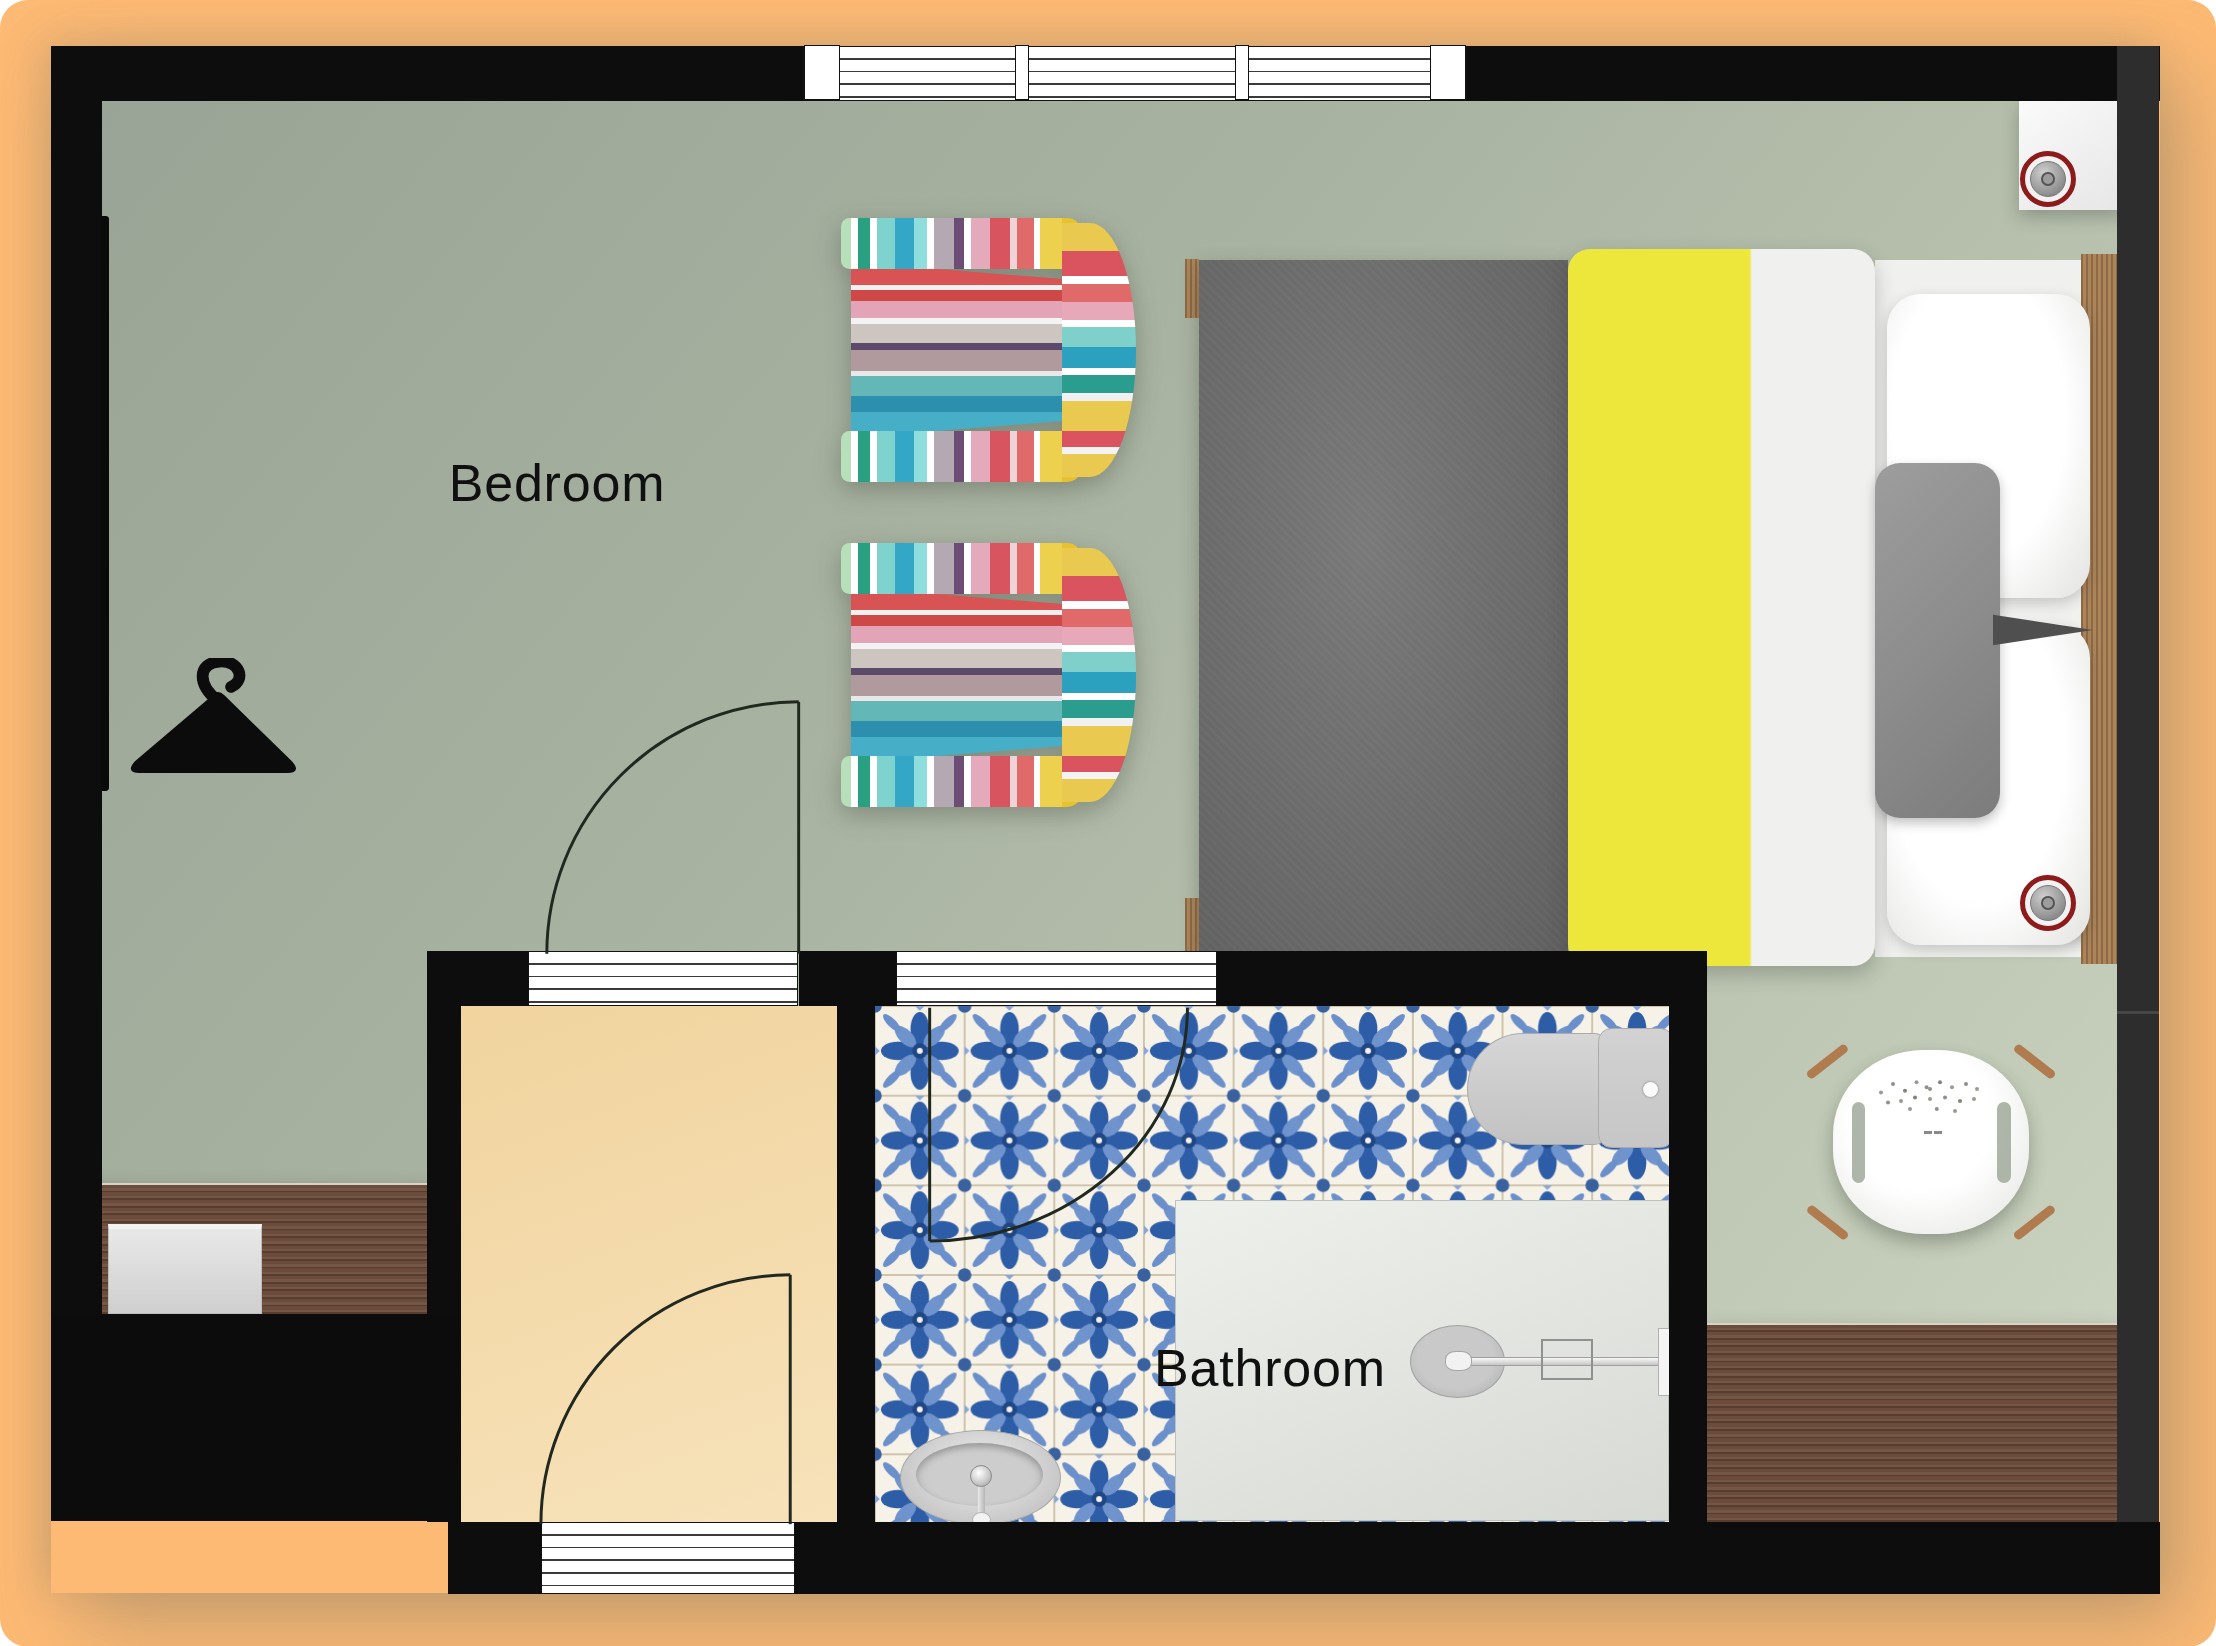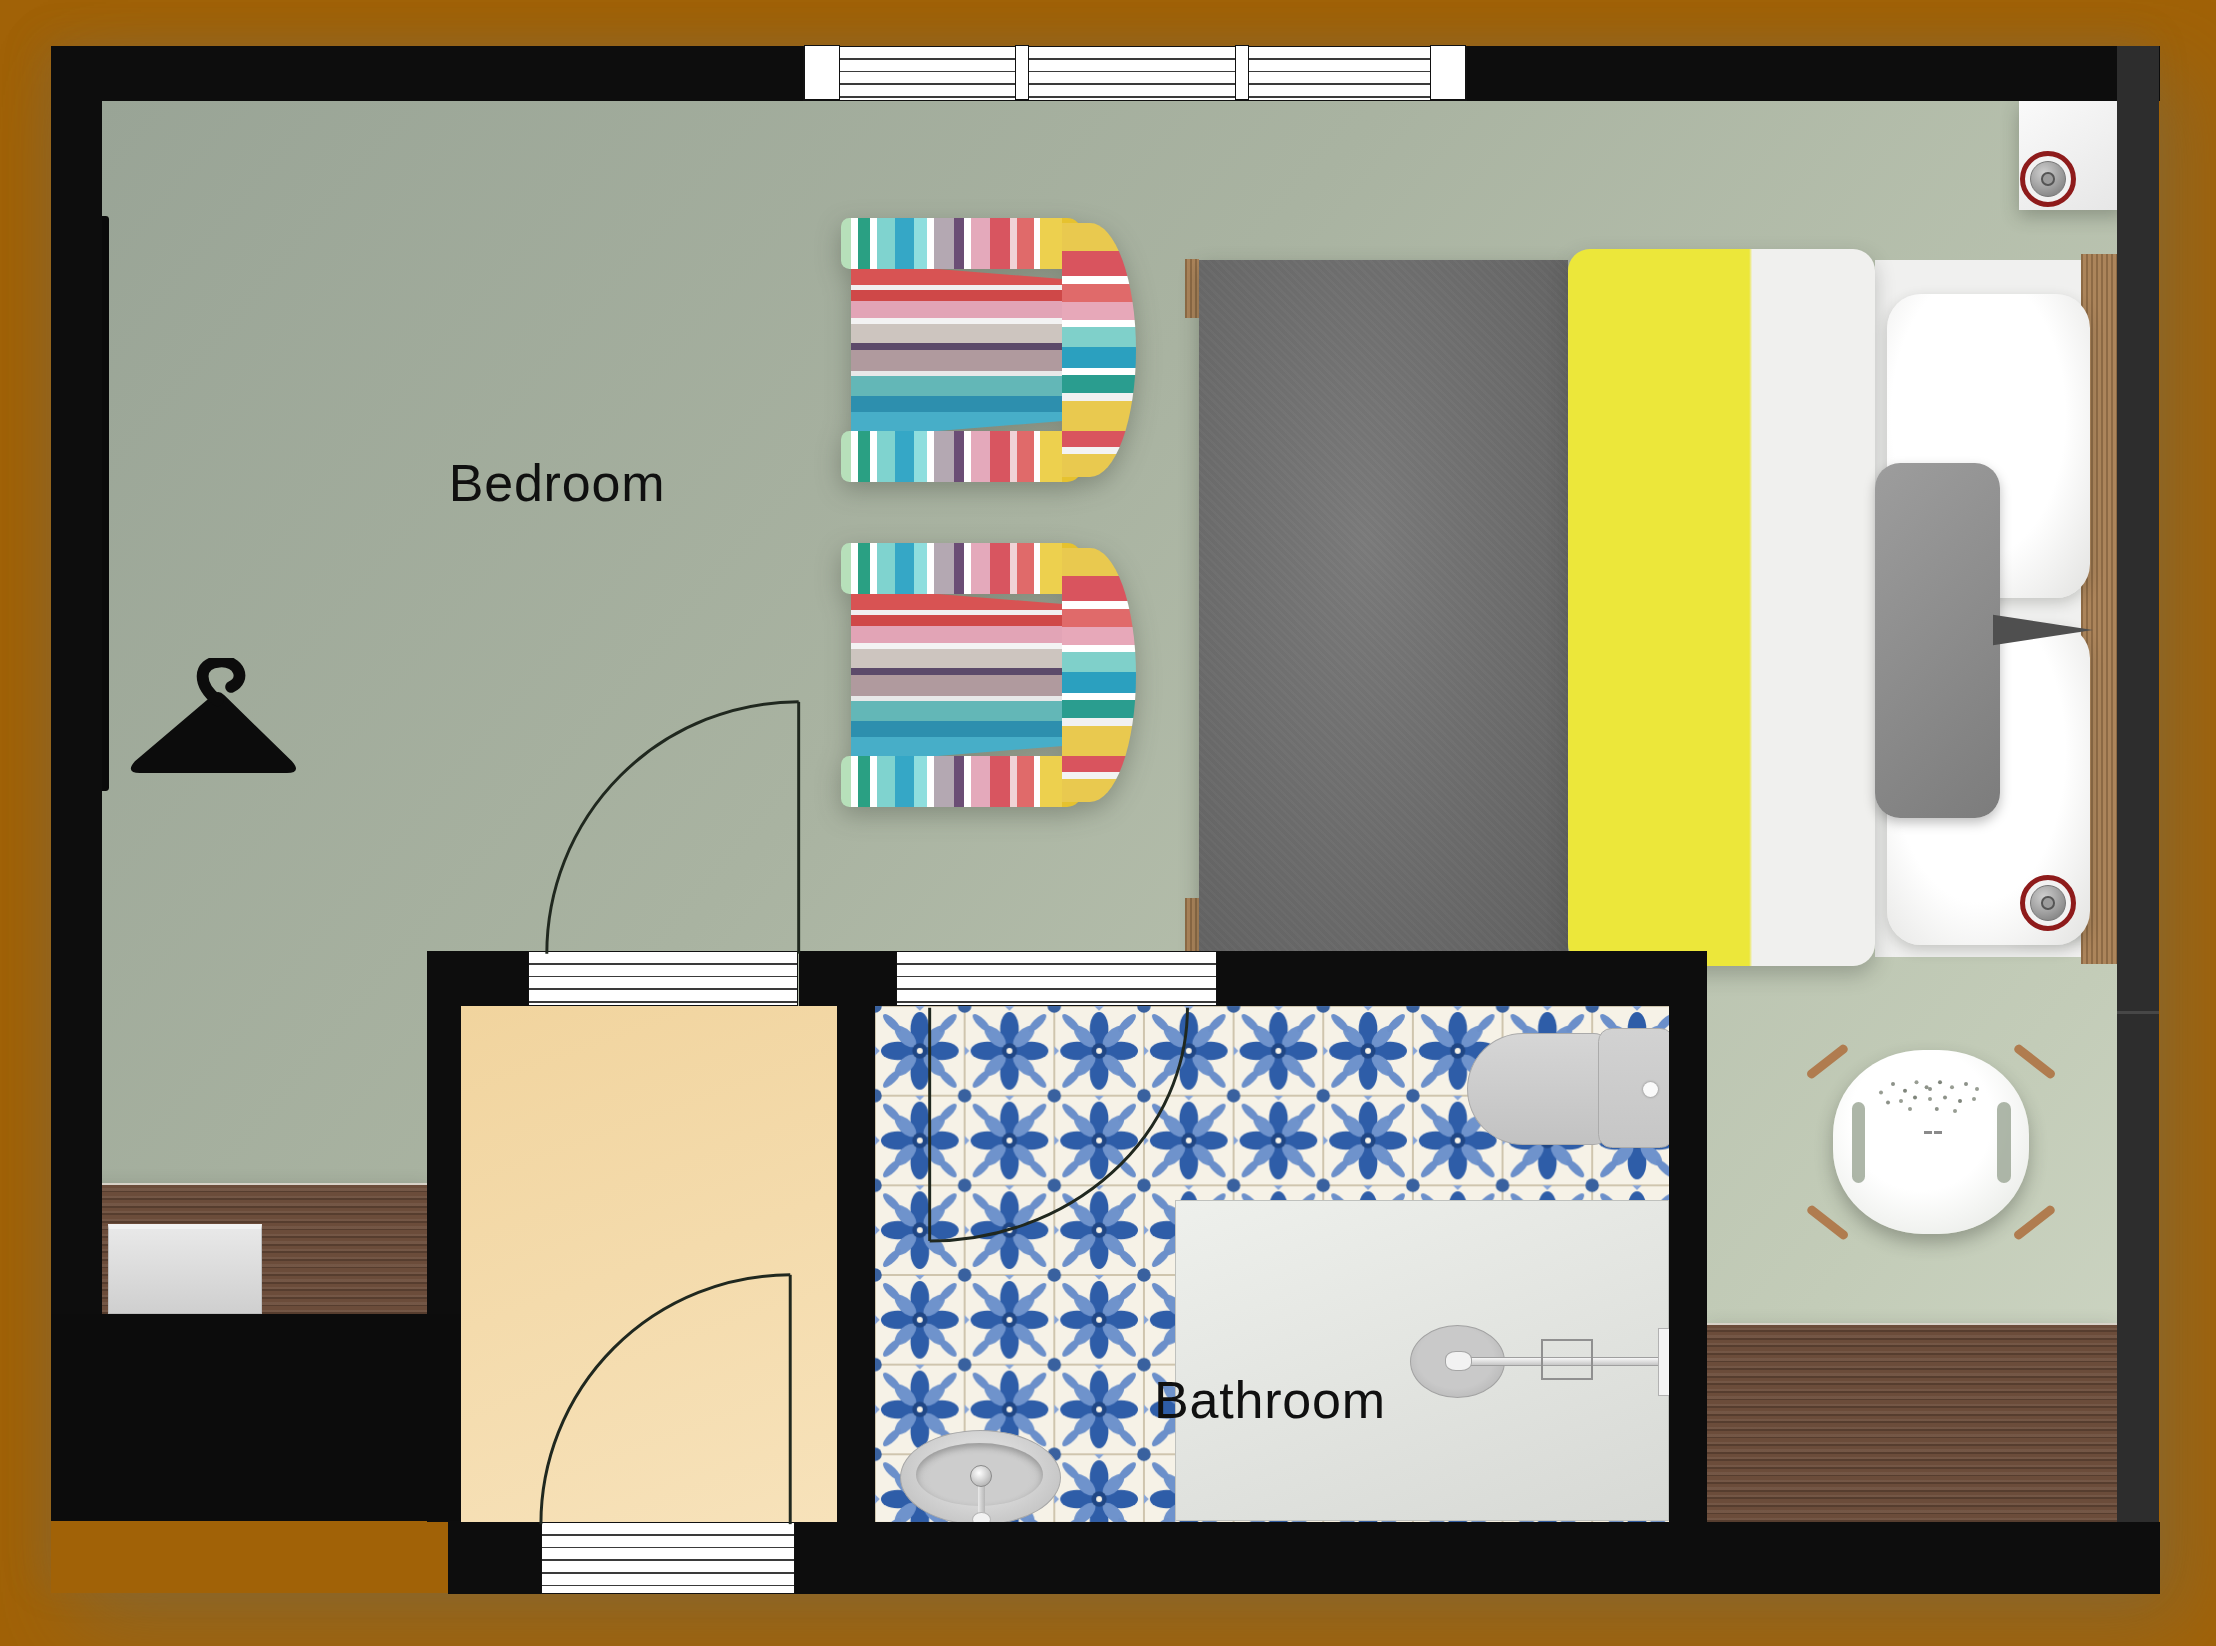--- a/index.html
+++ b/index.html
@@ -1,17 +1,17 @@
 <!DOCTYPE html>
 <html style="font-size:13.5px"><head>
 <meta charset="utf-8">
 <style>
   * { box-sizing: border-box; margin: 0; padding: 0; }
   html,body { background:#ffffff; font-family:"Liberation Sans","DejaVu Sans",sans-serif; }
-  #canvas { position:relative; width:2216px; height:1647px; background:#a16207; overflow:hidden; }
+  #canvas { position:relative; width:2216px; height:1647px; background:#fdba74; overflow:hidden;border-radius:28px; }
   .abs { position:absolute; }
   
   .wall { position:absolute; background:#0d0d0d; z-index:10; }
   .wall-dark { position:absolute; background:#2d2d2d; z-index:10; }
   .opening { position:absolute; z-index:11; background:#ffffff; border:1.7px solid #111;
              background-image:repeating-linear-gradient(180deg,#ffffff 0 11px,#3a3a3a 11px 12.7px); }
   .jamb { position:absolute; background:#ffffff; border:1.7px solid #111; }
   .planshadow { position:absolute; left:51px; top:46px; width:2109px; height:1547px;
                 box-shadow: 24px 30px 76px rgba(105,110,100,.38), -10px -6.8px 37px rgba(105,110,100,.20);
                 background:transparent; z-index:0; }
@@ -269,15 +269,15 @@
       <path d="M945 1128 L945 830"></path>
       <path d="M945 830 A298 298 0 0 0 647 1128"></path>
       <path d="M1100 1192 L1100 1468"></path>
       <path d="M1100 1468 A305 276 0 0 0 1405 1192"></path>
       <path d="M935 1803 L935 1508"></path>
       <path d="M935 1508 A295 295 0 0 0 640 1803"></path>
     </g>
   </svg>
 
   <div class="room-label" style="left:557px;top:483px">Bedroom</div>
-  <div class="room-label" style="left:1270px;top:1400px">Bathroom</div>
+  <div class="room-label" style="left:1270px;top:1368px">Bathroom</div>
 </div>
 
 
 </body></html>

